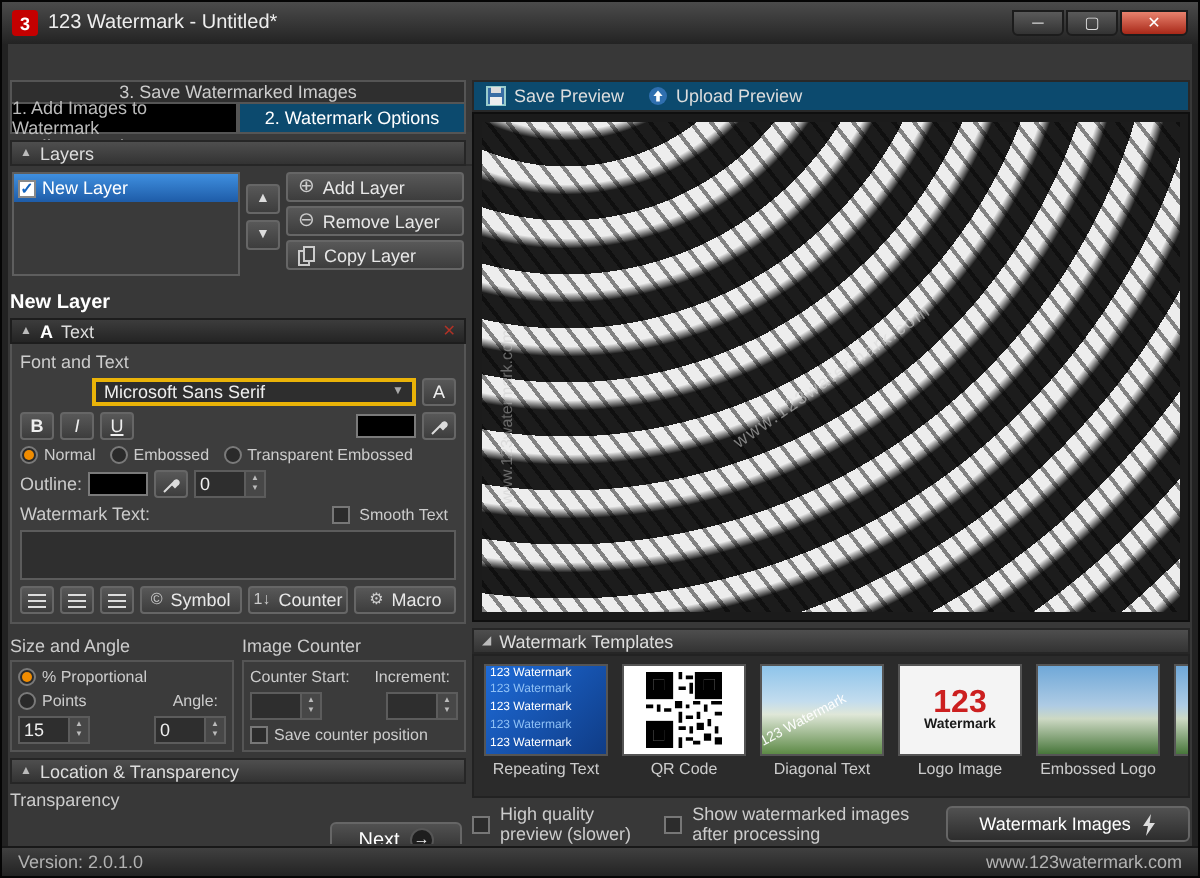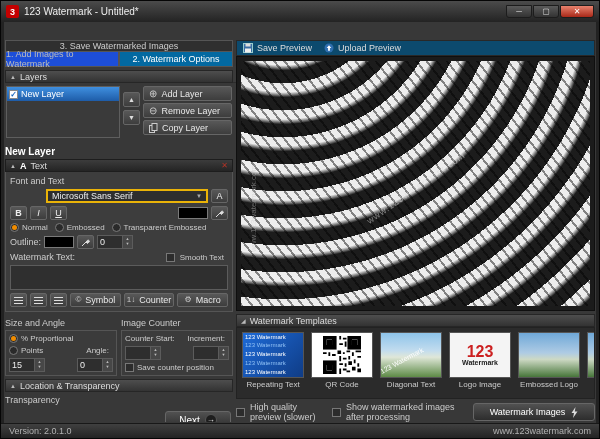--- a/index.html
+++ b/index.html
@@ -15,22 +15,22 @@
 
 .menubar{position:absolute;top:21px;left:4px;right:4px;height:17px;background:#3a3a3a;border-bottom:1px solid #2c2c2c;display:flex;align-items:center;padding:0 2px;font-size:10px;color:#ddd;margin-top:44px;}
 .menu-item{padding:1px 8px;}
 
 .content{position:absolute;top:39px;left:4px;right:4px;bottom:16px;display:flex;gap:3px;}
 .left-panel{width:228px;flex:0 0 228px;display:flex;flex-direction:column;font-size:9px;color:#ddd;overflow:hidden;}
 .right-panel{flex:1;display:flex;flex-direction:column;min-width:0;}
 
 .tab-top{height:14px;background:#2f2f2f;border:1px solid #555;display:flex;align-items:center;justify-content:center;font-size:9px;color:#ccc;}
 .tab-row{display:flex;height:15px;}
-.tab{flex:1;display:flex;align-items:center;justify-content:center;border:1px solid #555;border-top:none;font-size:9px;color:#bbb;background:#1d4ed8;}
-.tab.active{background:#0369a1;color:#fff;}
+.tab{flex:1;display:flex;align-items:center;justify-content:center;border:1px solid #555;border-top:none;font-size:9px;color:#bbb;background:#000000;}
+.tab.active{background:#0c4a6e;color:#fff;}
 
 .section-header{height:13px;margin-top:3px;background:linear-gradient(#4e4e4e,#333);border:1px solid #262626;display:flex;align-items:center;gap:4px;padding:0 4px;font-size:9px;color:#ddd;flex:0 0 13px;}
 .collapse-arrow{font-size:6px;color:#bbb;line-height:1;}
 
 .layers-area{display:flex;gap:3px;padding:3px 1px;}
 .layer-list{width:114px;height:52px;background:#3a3a3a;border:1px solid #5e5e5e;overflow:hidden;}
 .layer-item{height:14px;display:flex;align-items:center;gap:3px;padding:0 2px;background:linear-gradient(#3f8fdf,#1e5ca8);color:#fff;font-size:9px;}
 .cb{width:9px;height:9px;background:#fff;border:1px solid #888;font-size:8px;font-weight:bold;color:#1565c0;line-height:8px;text-align:center;flex:0 0 9px;}
 .cb-dark{width:9px;height:9px;background:#2c2c2c;border:1px solid #777;flex:0 0 9px;}
 .arrow-col{display:flex;flex-direction:column;gap:3px;padding-top:6px;}

